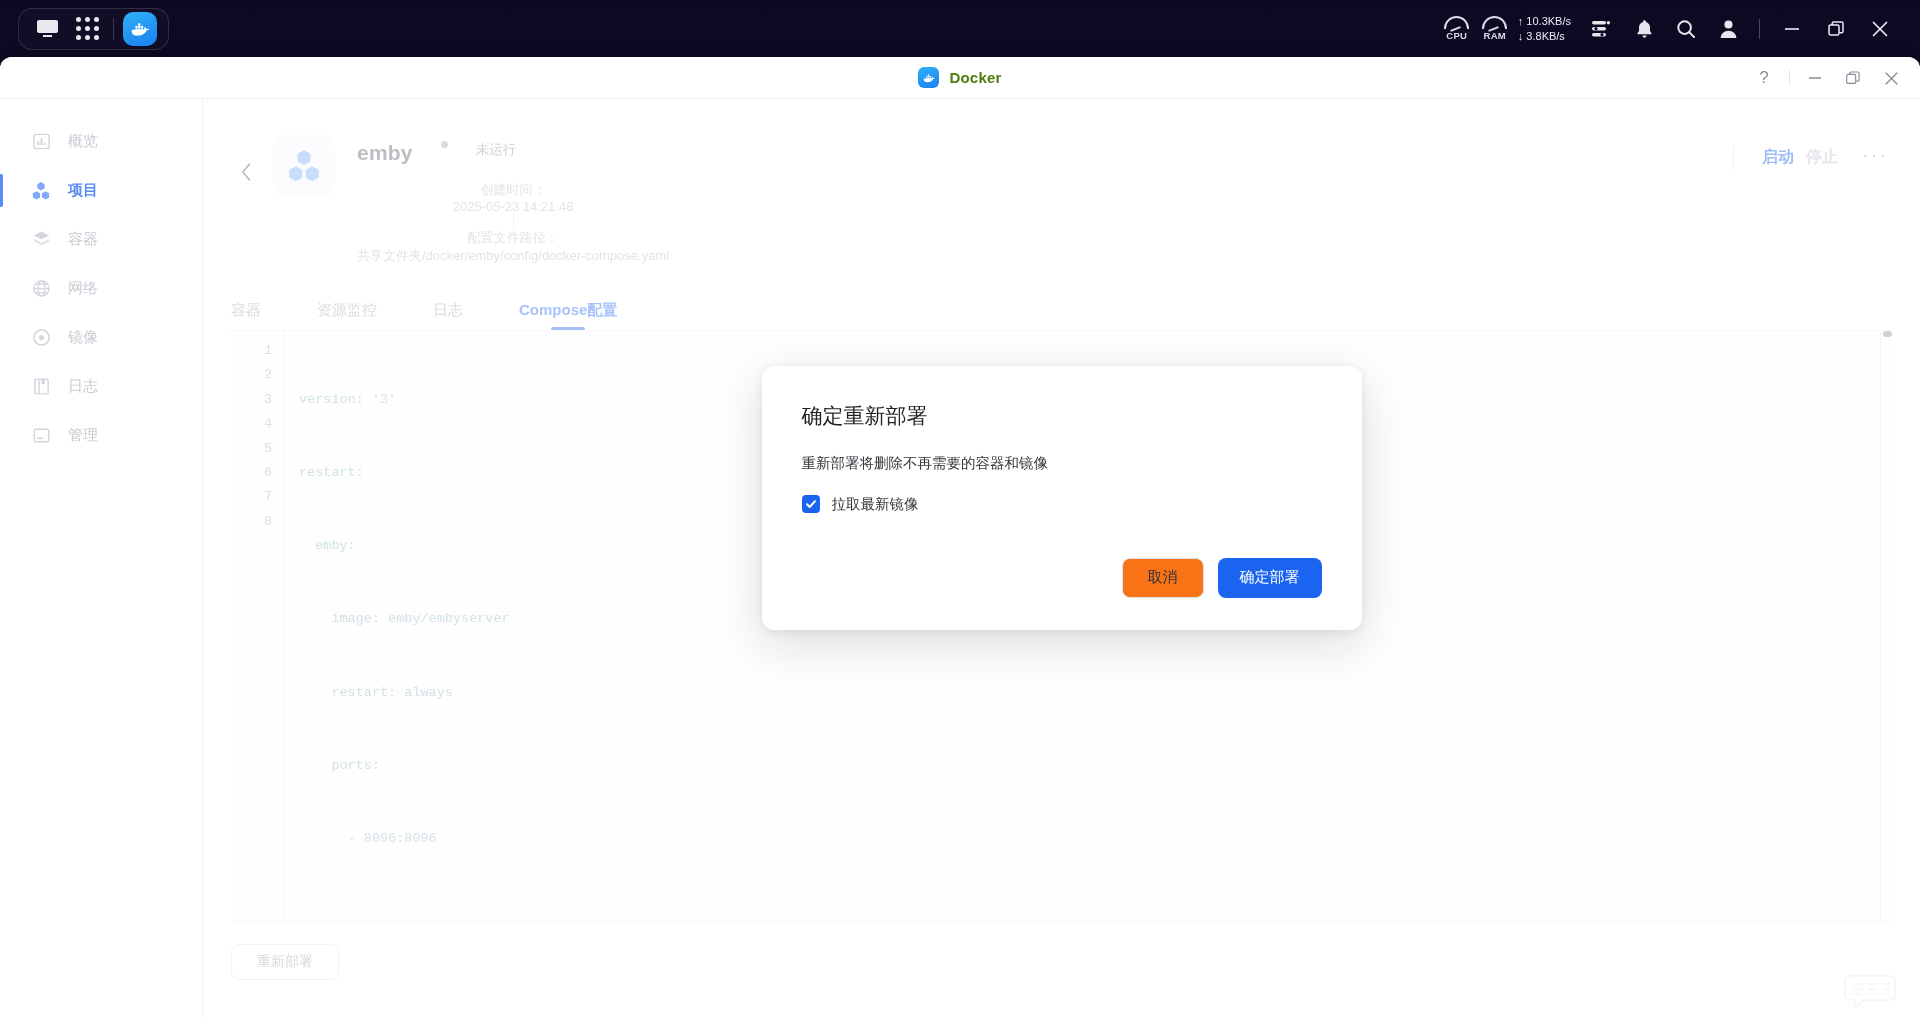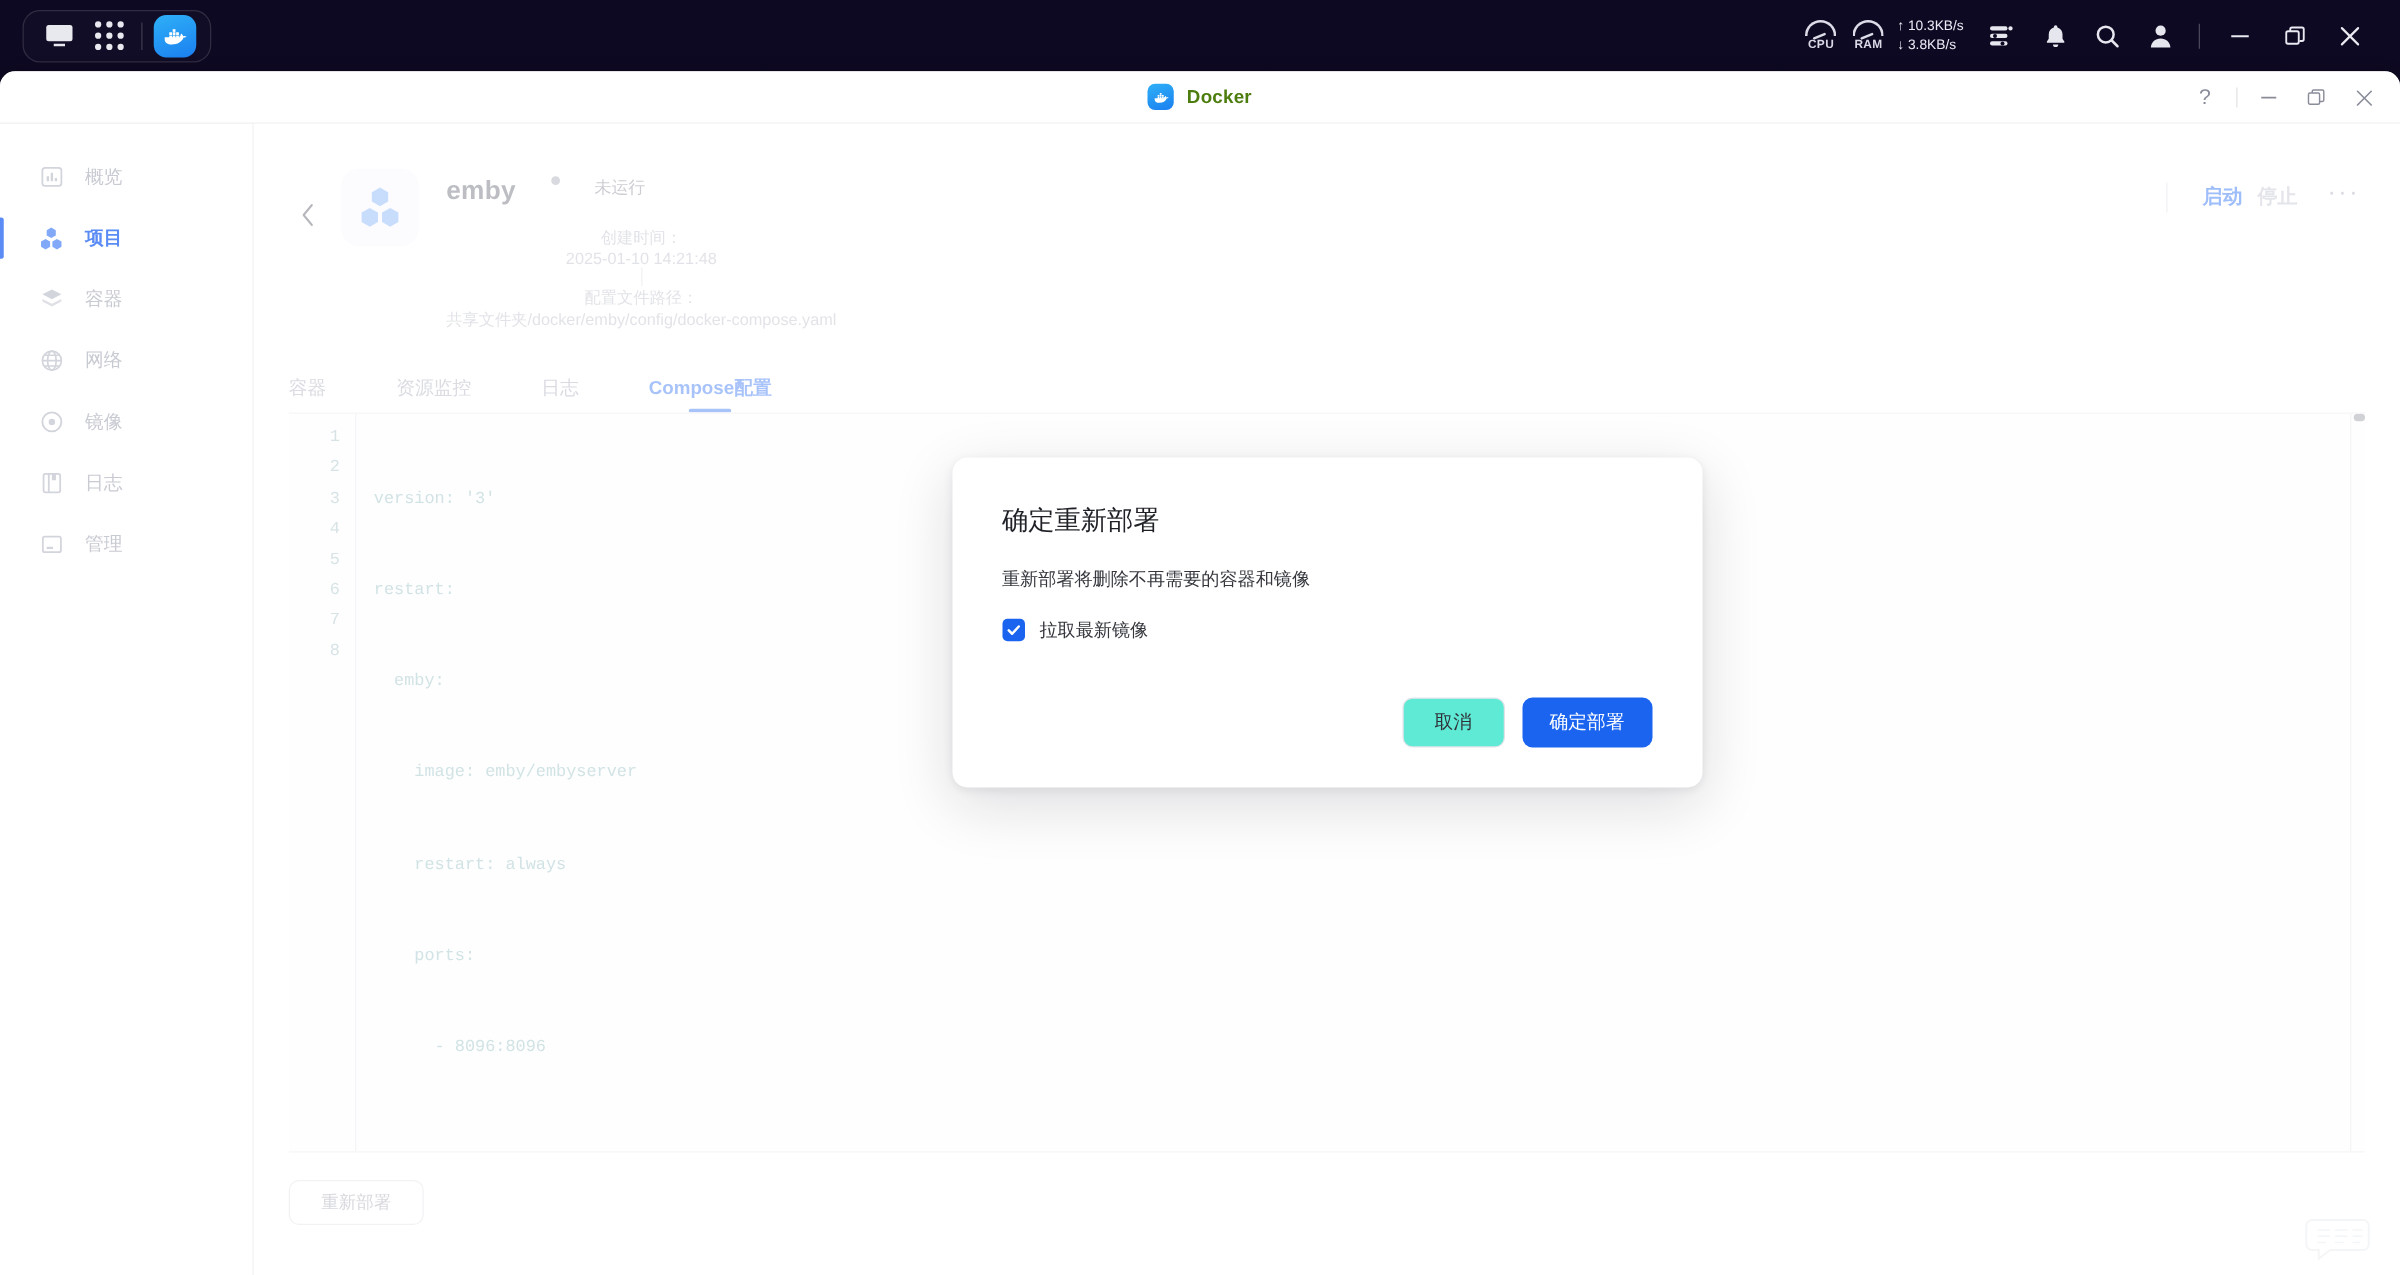--- a/index.html
+++ b/index.html
@@ -197,21 +197,21 @@
   #modal-desc { font-size: 14.5px; color:#35373d; margin-top: 24px; }
   #modal-check-row { display:flex; align-items:center; gap: 12px; margin-top: 22px; }
   .cbox {
     width: 18px; height:18px; border-radius:4px; background:#1a64ef;
     display:flex; align-items:center; justify-content:center; flex:0 0 18px;
   }
   #modal-check-label { font-size: 14.5px; color:#35373d; }
   #modal-actions { display:flex; justify-content:flex-end; gap: 14px; margin-top: 44px; }
   #btn-cancel {
     min-width: 82px; height: 40px; padding: 0 20px; border:1px solid #e1e3e9;
-    border-radius: 8px; background:#5eead4; color:#30323a; font-size:15px;
+    border-radius: 8px; background:#f97316; color:#30323a; font-size:15px;
     display:flex; align-items:center; justify-content:center;
   }
   #btn-confirm {
     min-width: 104px; height: 40px; padding: 0 20px; border:none;
     border-radius: 8px; background:#1a64ef; color:#fff; font-size:15px; font-weight:400;
     display:flex; align-items:center; justify-content:center;
   }
 </style>
 </head>
 <body>
@@ -461,21 +461,21 @@
           </div>
 
           <div id="proj-meta">
             <div id="proj-title-row">
               <span id="proj-name">emby</span>
               <span class="status-dot"></span>
               <span id="proj-status">未运行</span>
             </div>
             <div id="proj-subrow">
               <span class="meta-grp">创建时间：</span>
-              <span class="meta-grp">2025-01-10 14:21:48</span>
+              <span class="meta-grp">2025-05-23 14:21:48</span>
               <span class="meta-sep"></span>
               <span class="meta-grp">配置文件路径：</span>
               <span class="meta-grp">共享文件夹/docker/emby/config/docker-compose.yaml</span>
             </div>
           </div>
 
           <div id="proj-actions">
             <span class="act-sep"></span>
             <span class="act-btn">启动</span>
             <span class="act-btn disabled">停止</span>

